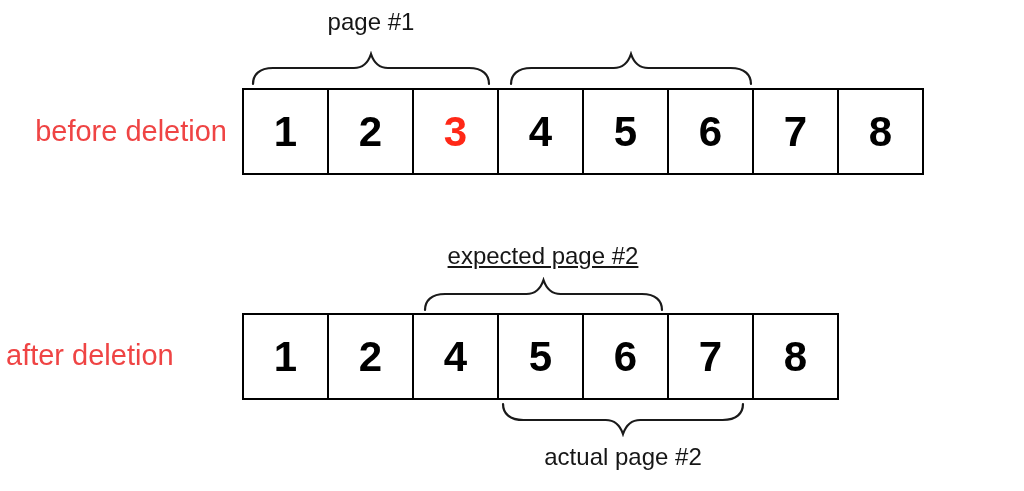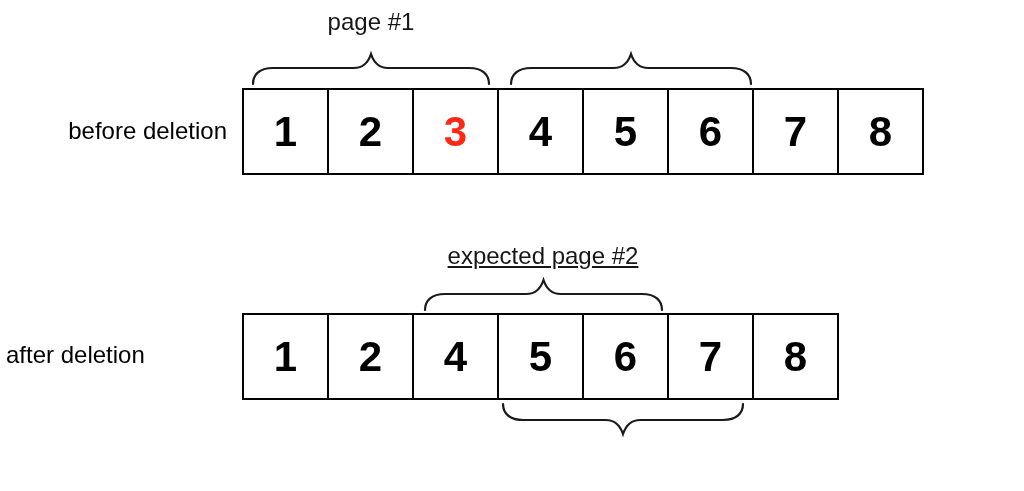--- a/index.html
+++ b/index.html
@@ -7,23 +7,23 @@
     position: relative;
     width: 1024px;
     height: 491px;
     background: #ffffff;
     font-family: "Liberation Sans", sans-serif;
     color: #111111;
     overflow: hidden;
   }
   .row-label {
     position: absolute;
-    font-size: 24px;
+    font-size: 29px;
     line-height: 28px;
-    color: #000000;
+    color: #ef4444;
     white-space: nowrap;
   }
   #before-label { left: 0; top: 117px; width: 227px; text-align: right; }
   #after-label  { left: 6px; top: 341px; width: 214px; text-align: left; }
 
   .cells { position: absolute; display: flex; }
   #before-cells { left: 242px; top: 88px; }
   #after-cells  { left: 242px; top: 313px; }
   .cell {
     width: 87px;
@@ -108,14 +108,15 @@
     <div class="cell">5</div>
     <div class="cell">6</div>
     <div class="cell">7</div>
     <div class="cell">8</div>
   </div>
 
   <svg class="brace" id="brace-actual" width="244" height="35" viewBox="0 0 240 35" preserveAspectRatio="none">
     <path d="M2,2 C2,11 8,18 22,18 L103,18 C112,18 117,23 120,32 C123,23 128,18 137,18 L218,18 C232,18 238,11 238,2"></path>
   </svg>
 
+  <div class="brace-label" id="actual-label">actual page #2</div>
 
 </div>
 
 </body></html>

